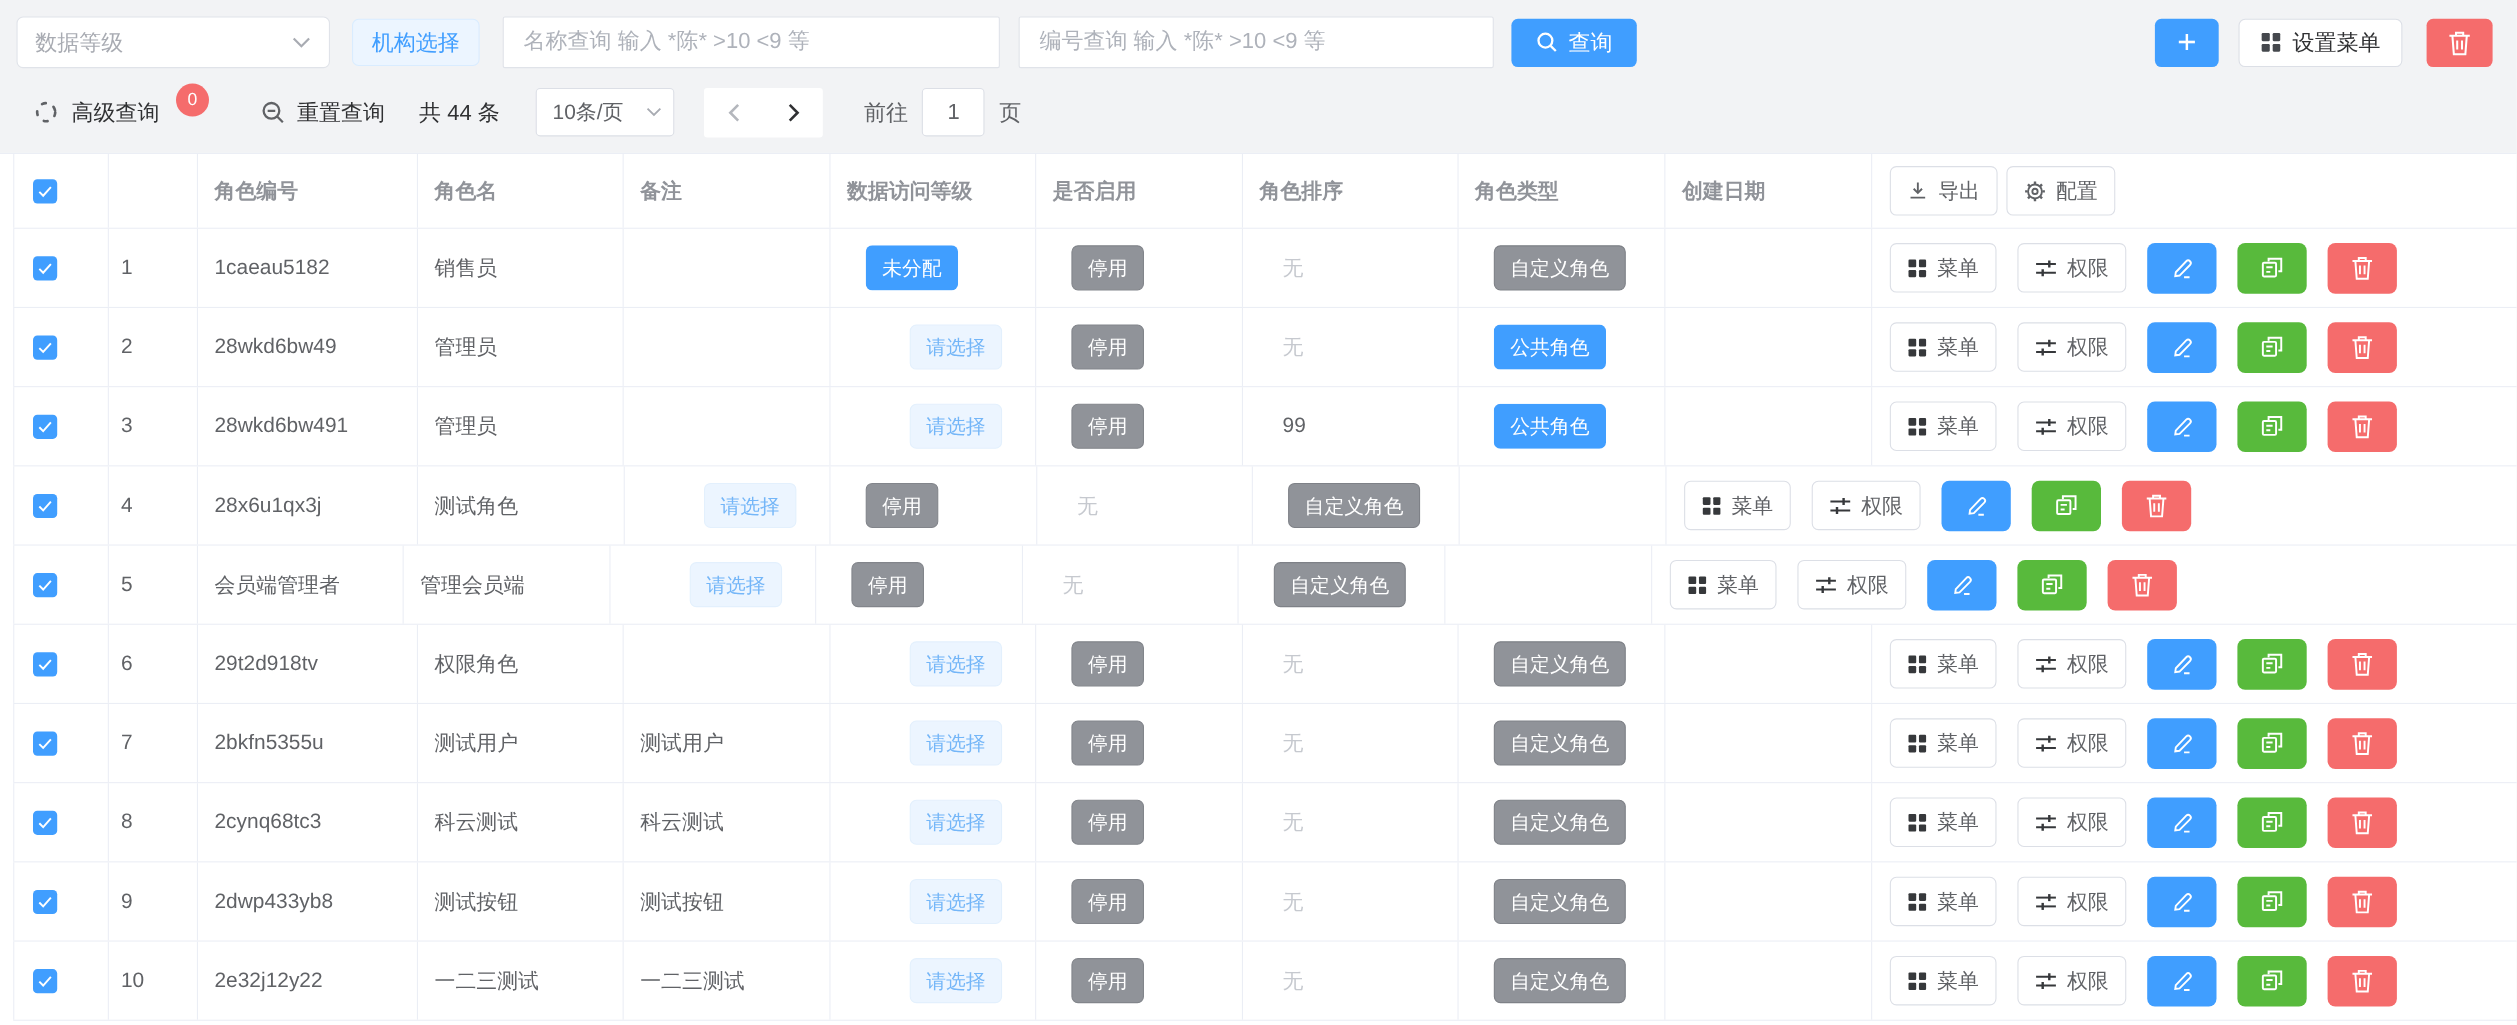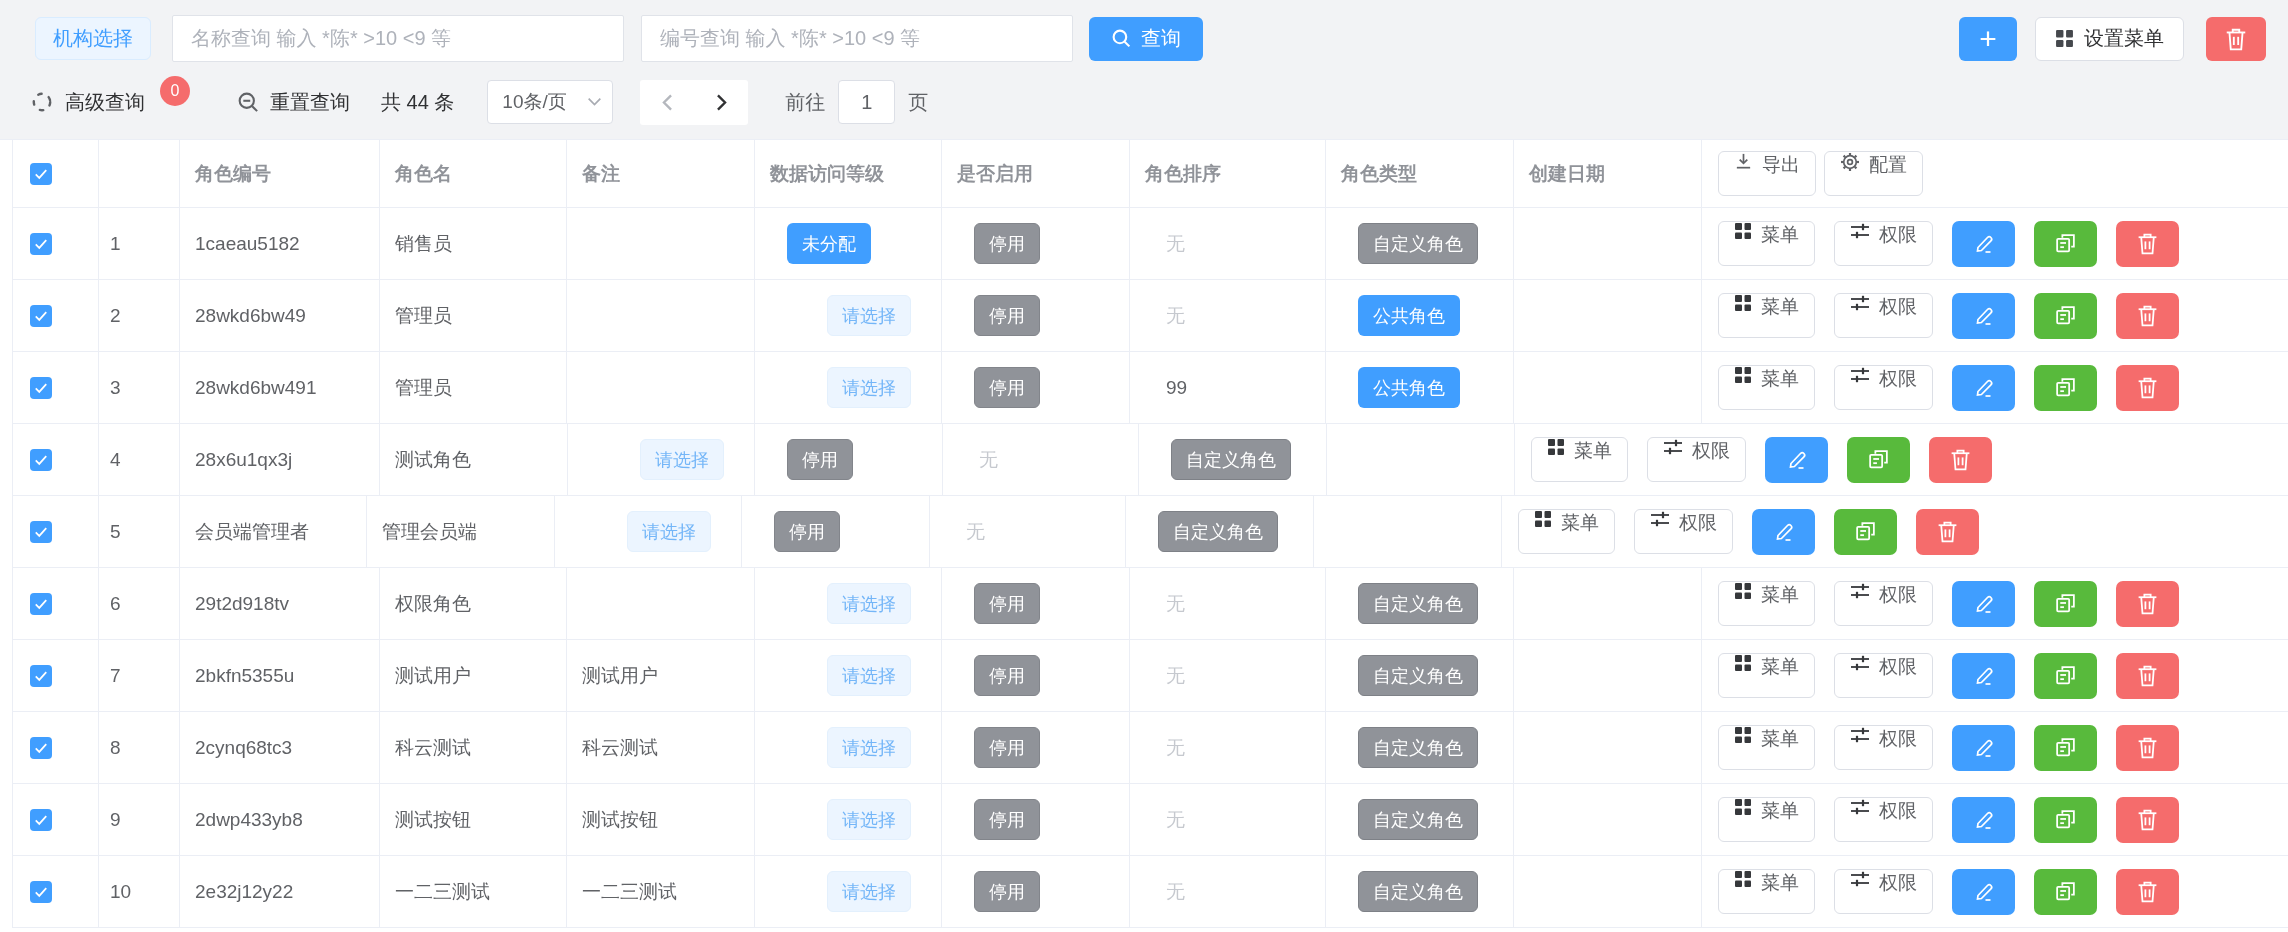--- a/index.html
+++ b/index.html
@@ -113,37 +113,45 @@
   .access-badge.solid { background: #409eff; }
   .access-badge.plain { background: #ecf5ff; color: #74b6f8; border-color: #e3f0fd; margin-left: 40px; }
   .enabled-badge { background: #909399; border-color: #82858b; }
   .type-badge.custom { background: #909399; border-color: #7e8187; }
   .type-badge.public { background: #409eff; }
   .sort-val.muted { color: #c6c9cf; }
 
   .btn-plain {
     height: 45px; padding: 0 15px; background: #fff; border: 1px solid #dcdfe6;
     border-radius: 6px; font-size: 19px; color: #606266; display: inline-flex;
-    align-items: flex-start; gap: 9px;
+    align-items: center; gap: 9px;
   }
   .btn-plain .ic { color: #36383b; display: inline-flex; }
   .hdr-btns { display: inline-flex; gap: 8px; }
   .btn-sq {
     width: 63px; height: 46px; border: none; border-radius: 7px; color: #fff;
     display: inline-flex; align-items: center; justify-content: center;
   }
   .btn-sq.edit { background: #409eff; }
   .btn-sq.copy { background: #58ba3c; }
   .btn-sq.del  { background: #f56c6c; }
   svg { display: block; }
 </style>
 </head>
 <body>
 
 <div class="toolbar1">
+  <div class="select-box">
+    <span class="sel-text">数据等级</span>
+    <span class="chev">
+      <svg width="18" height="12" viewBox="0 0 18 12" fill="none" stroke="currentColor" stroke-width="2">
+          <polyline points="2,2 9,9 16,2"></polyline>
+        </svg>
+    </span>
+  </div>
   <button class="btn-org">机构选择</button>
   <input class="q-input inp-name" placeholder="名称查询 输入 *陈* &gt;10 &lt;9 等" style="">
   <input class="q-input inp-code" placeholder="编号查询 输入 *陈* &gt;10 &lt;9 等" style="">
   <button class="btn-search">
     <span class="ic">
       <svg width="21" height="21" viewBox="0 0 20 20" fill="none" stroke="#fff" stroke-width="2">
           <circle cx="8.5" cy="8.5" r="6"></circle>
           <line x1="13" y1="13" x2="17.5" y2="17.5"></line>
         </svg>
     </span>

